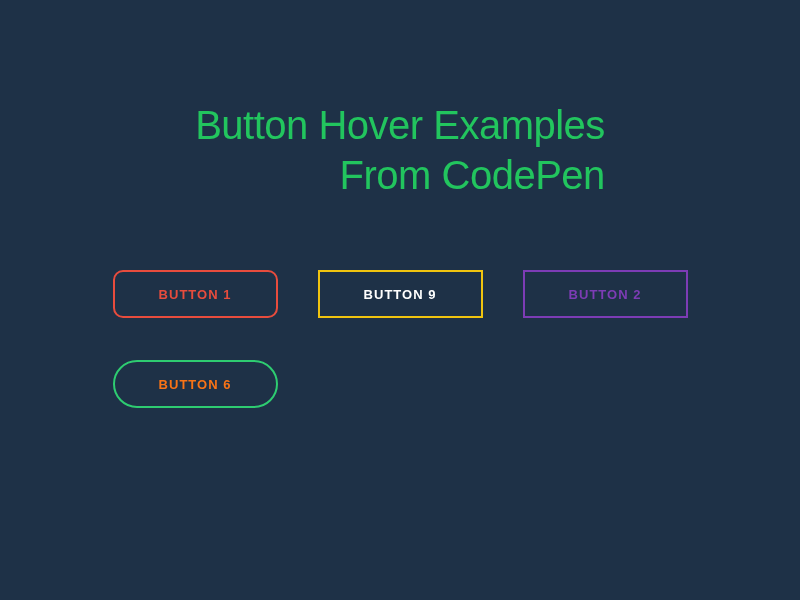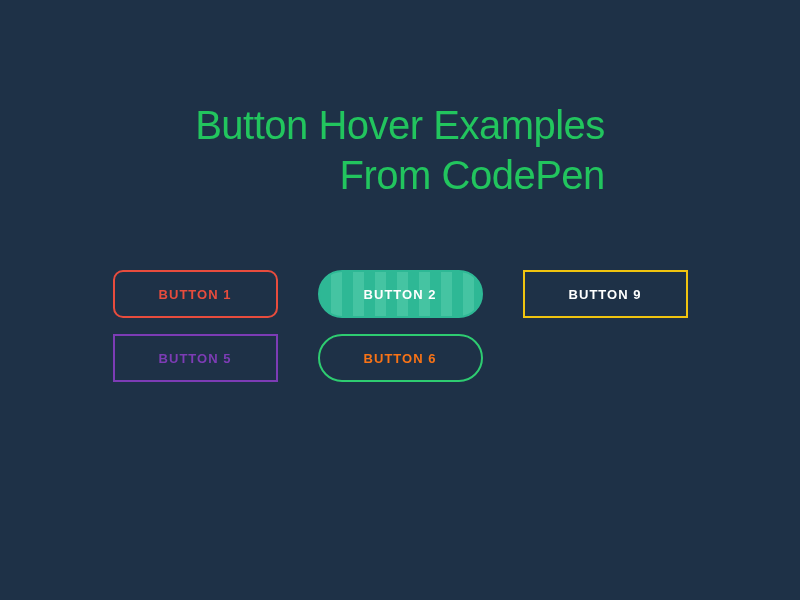--- a/index.html
+++ b/index.html
@@ -23,21 +23,21 @@
       font-weight: 400;
       text-align: right;
       line-height: 1.25;
       letter-spacing: -0.5px;
       margin-bottom: 70px;
     }
     .button-grid {
       display: grid;
       grid-template-columns: repeat(3, 165px);
       grid-template-rows: repeat(2, 48px);
-      gap: 16px 40px;
+      gap: 42px 40px;
     }
     .btn {
       display: flex;
       align-items: center;
       justify-content: center;
       font-size: 13px;
       font-weight: 800;
       letter-spacing: 1px;
       cursor: pointer;
       border: 2px solid;
@@ -85,17 +85,16 @@
 </head>
 <body>
 
 <h1 class="title">
   <span>Button Hover Examples</span><br>
   <span>From CodePen</span>
 </h1>
 
 <div class="button-grid">
   <button class="btn btn-1">BUTTON 1</button>
-  <button class="btn btn-2">BUTTON 2</button>
   <button class="btn btn-4">BUTTON 9</button>
-  <button class="btn btn-5">BUTTON 5</button>
+  <button class="btn btn-5">BUTTON 2</button>
   <button class="btn btn-6">BUTTON 6</button>
 </div>
 
 </body></html>

